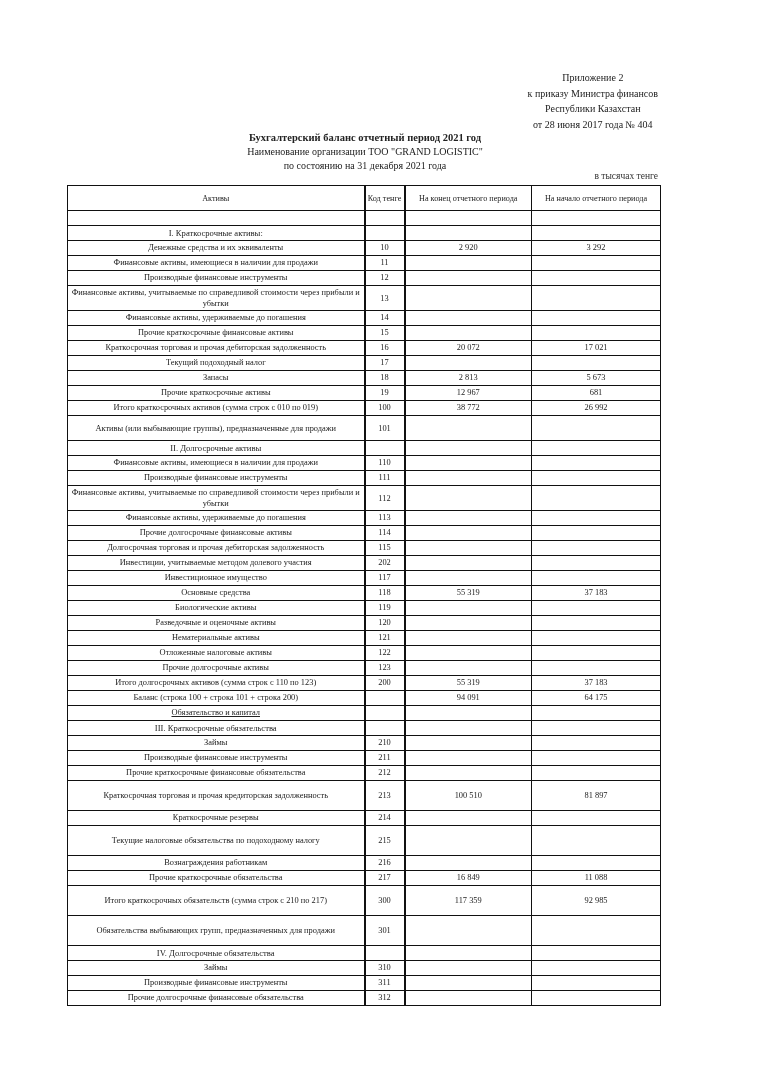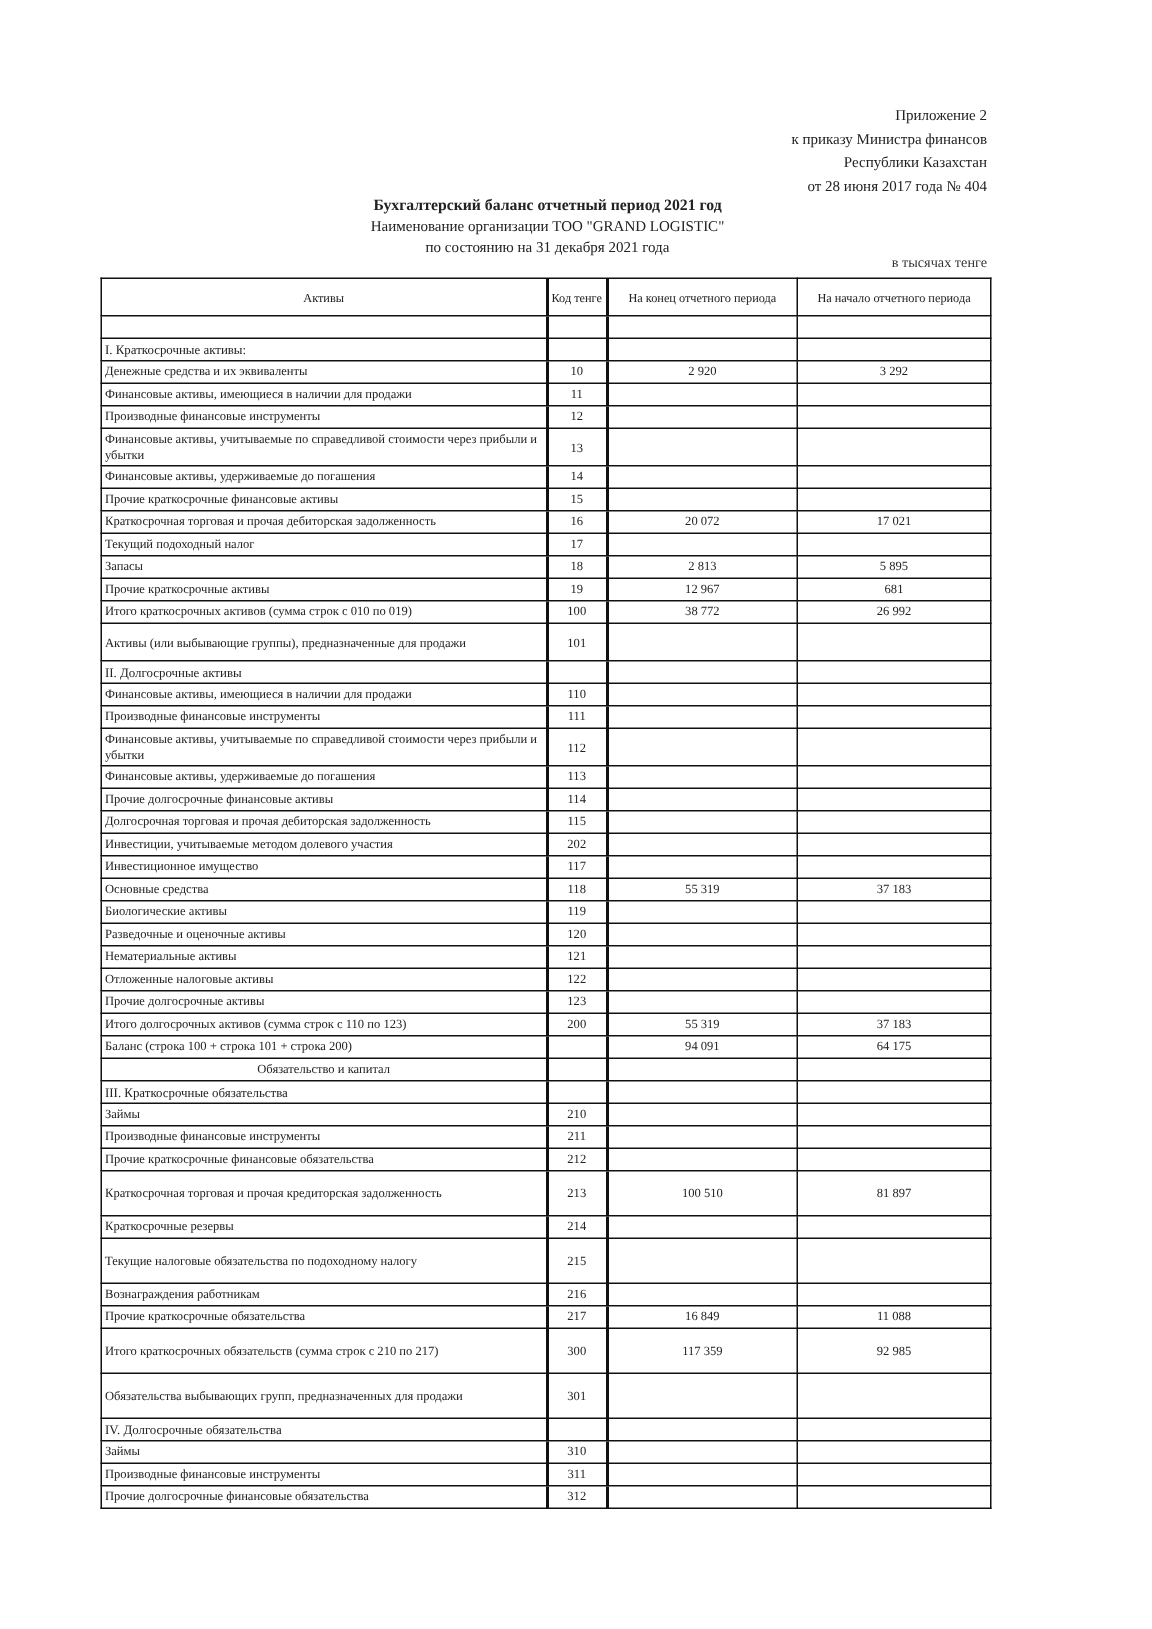--- a/index.html
+++ b/index.html
@@ -12,21 +12,21 @@
       height: 1086px;
       position: relative;
       overflow: hidden;
       font-family: "Liberation Serif", "DejaVu Serif", serif;
       color: #1a1a1a;
     }
     .appendix {
       position: absolute;
       right: 110px;
       top: 70px;
-      text-align: right;
+      text-align: center;
       font-size: 10px;
       line-height: 15.5px;
       color: #222;
     }
     .title-block {
       position: absolute;
       left: 200px;
       width: 330px;
       top: 131px;
       text-align: center;
@@ -79,26 +79,26 @@
     col.c-code { width: 40px; }
     col.c-end  { width: 127px; }
     col.c-beg  { width: 129px; }
     td.code, th.code-h {
       border-left: 2px solid #111 !important;
       border-right: 2px solid #111 !important;
       text-align: center;
     }
     td.code { text-align: center; font-family: Liberation Serif, serif; }
     td.val { text-align: center; }
-    td.name { text-align: left; }
+    td.name { text-align: center; }
     tr.tall2 td { height: 24px; white-space: normal; line-height: 11px; }
     tr.tall3 td { height: 29px; }
     tr.bold td.val { font-weight: normal; }
     tr.section td.name { font-size: 8.6px; }
-    tr.center-name td.name { text-align: center; }
+    tr.center-name td.name { text-align: center; text-decoration: underline; }
   </style>
 </head>
 <body>
 
 <div class="appendix">
   <div>Приложение 2</div>
   <div>к приказу Министра финансов</div>
   <div>Республики Казахстан</div>
   <div>от 28 июня 2017 года № 404</div>
 </div>
@@ -184,21 +184,21 @@
       <tr>
         <td class="name">Текущий подоходный налог</td>
         <td class="code">17</td>
         <td class="val"></td>
         <td class="val"></td>
       </tr>
       <tr>
         <td class="name">Запасы</td>
         <td class="code">18</td>
         <td class="val">2 813</td>
-        <td class="val">5 895</td>
+        <td class="val">5 673</td>
       </tr>
       <tr>
         <td class="name">Прочие краткосрочные активы</td>
         <td class="code">19</td>
         <td class="val">12 967</td>
         <td class="val">681</td>
       </tr>
       <tr class=" bold">
         <td class="name">Итого краткосрочных активов (сумма строк с 010 по 019)</td>
         <td class="code">100</td>

